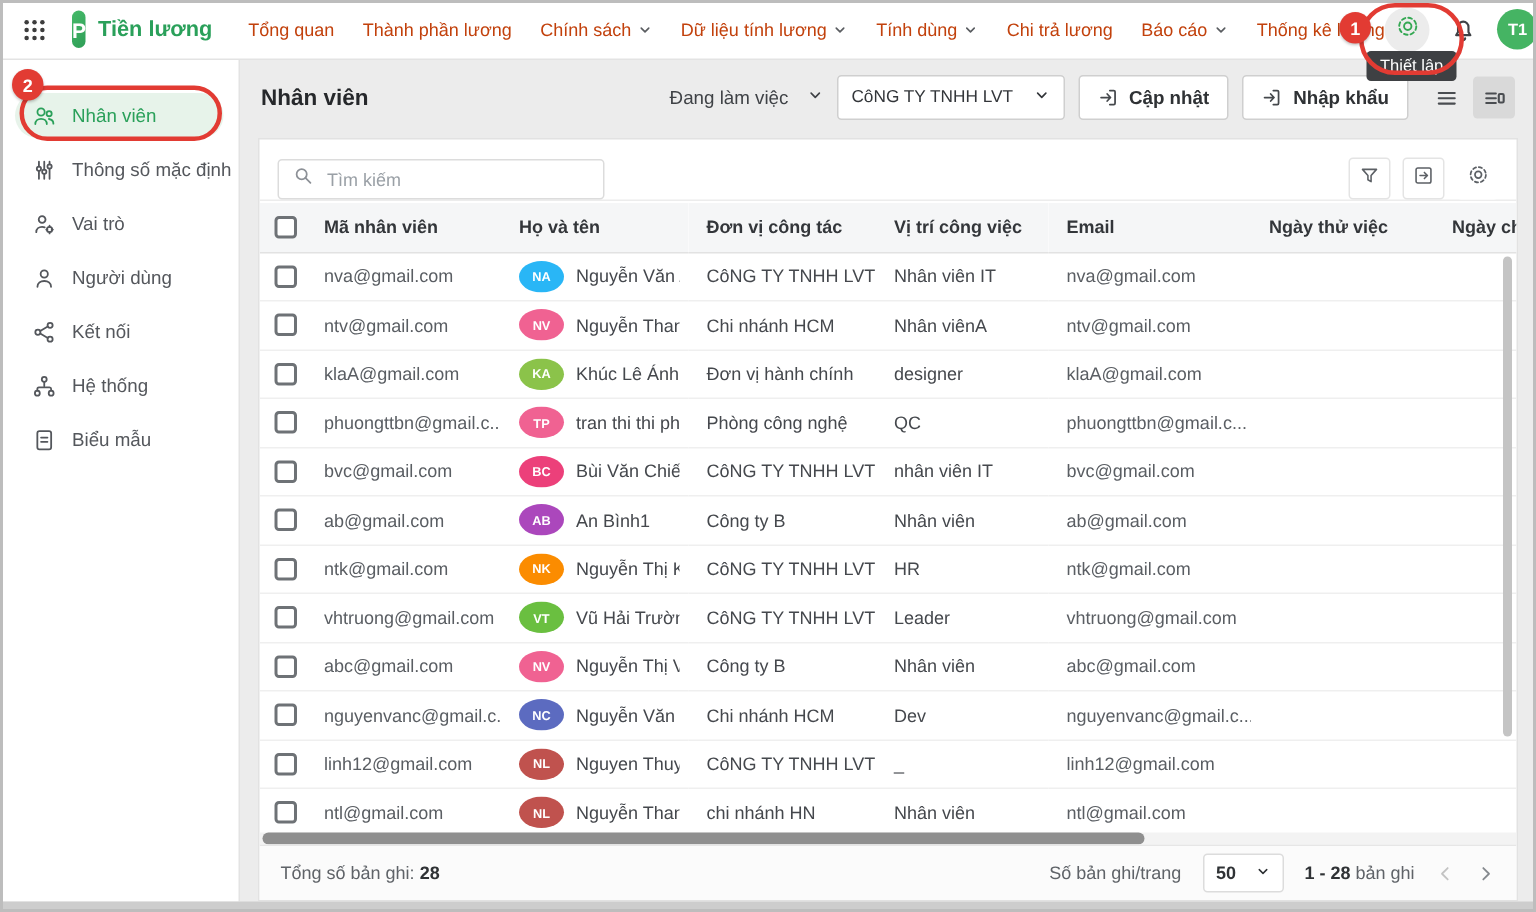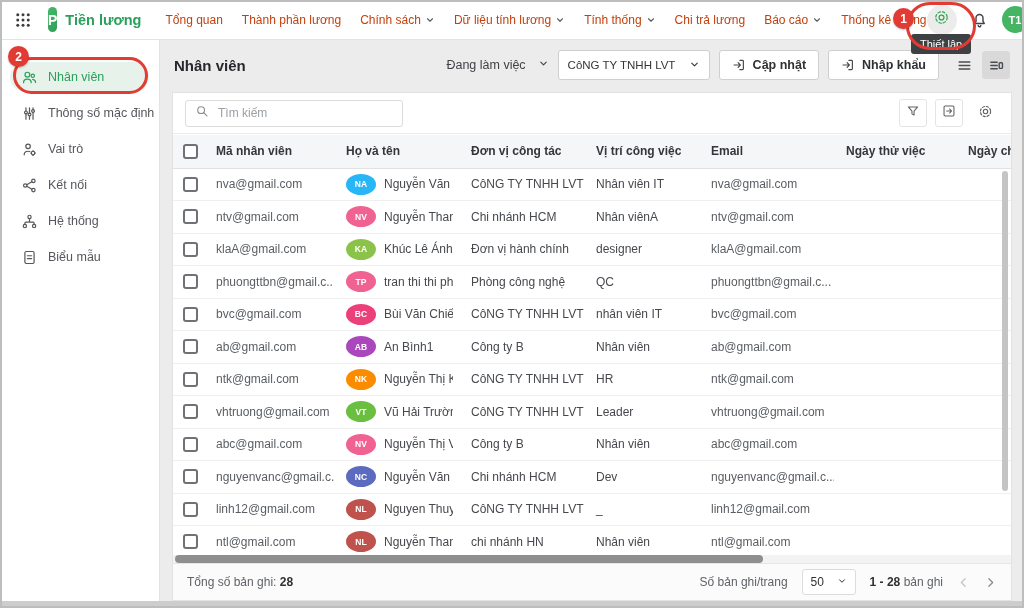--- a/index.html
+++ b/index.html
@@ -52,21 +52,21 @@
   .btn { height:30px; background:#fff; border:1px solid #cfcfcf; border-radius:3px; display:flex;
     align-items:center; gap:7px; padding:0 12px; font-size:12.5px; color:#2f3235; font-weight:600; cursor:pointer; white-space:nowrap; }
   .btn .bico { display:flex; color:#45484c; }
   .view-toggles { display:flex; gap:4px; margin-left:2px; }
   .toggle { width:28px; height:28px; display:flex; align-items:center; justify-content:center;
     color:#4a4d51; border-radius:3px; cursor:pointer; }
   .toggle.active { background:#d9d9d9; }
   
   .card { position:absolute; top:52px; left:12px; right:12px; bottom:0; background:#fff;
     border:1px solid #e2e2e2; overflow:hidden; }
-  .search-row { height:41px; display:flex; align-items:center; padding:0 12px; border-bottom:1px solid #ececec; }
+  .search-row { height:41px; display:flex; align-items:flex-end; padding:0 12px; border-bottom:1px solid #ececec; }
   .search-box { width:218px; height:27px; border:1px solid #dcdcdc; border-radius:3px; display:flex;
     align-items:center; padding:0 9px; gap:7px; color:#8d9197; background:#fff; }
   .search-box input { border:0; outline:0; font-size:12px; width:100%; color:#333; font-family:inherit; background:transparent; }
   .search-box input::placeholder { color:#9aa0a6; }
   .search-actions { margin-left:auto; display:flex; align-items:center; gap:8px; }
   .icon-btn { width:28px; height:28px; border:1px solid #e4e4e4; border-radius:3px; display:flex;
     align-items:center; justify-content:center; color:#5c6065; background:#fff; cursor:pointer; }
   .icon-btn.plain { border:none; }
   .table-wrap { position:absolute; top:42px; left:0; right:0; bottom:44px; overflow:hidden; }
   table { border-collapse:collapse; table-layout:fixed; width:883px; }
@@ -83,21 +83,21 @@
   .avatar-sm { width:30px; height:21px; border-radius:50%; color:#fff; font-size:8.5px; font-weight:700;
     display:flex; align-items:center; justify-content:center; flex:none; }
   .vscroll { position:absolute; right:3px; top:78px; width:6px; height:320px; background:#c4c4c4; border-radius:3px; z-index:3; }
   .hscroll-track { position:absolute; left:0; right:0; bottom:37px; height:8px; background:#f3f3f3; }
   .hscroll-thumb { position:absolute; left:2px; top:0; width:588px; height:8px; background:#8f8f8f; border-radius:4px; cursor:pointer; }
   .card-footer { position:absolute; left:0; right:0; bottom:0; height:37px; background:#fbfbfb;
     border-top:1px solid #e6e6e6; display:flex; align-items:center; padding:0 14px; font-size:12px; color:#5f6368; }
   .card-footer b { color:#2f3235; }
   .footer-right { margin-left:auto; display:flex; align-items:center; gap:14px; }
   .per-page-select { width:54px; height:26px; background:#fff; border:1px solid #dcdcdc; border-radius:3px;
-    display:flex; align-items:center; justify-content:space-between; padding:0 8px; font-weight:400; color:#2f3235; cursor:pointer; }
+    display:flex; align-items:center; justify-content:space-between; padding:0 8px; font-weight:700; color:#2f3235; cursor:pointer; }
   .pg-chev { display:flex; cursor:pointer; }
   .pg-chev.prev { color:#c3c3c3; }
   .pg-chev.next { color:#85898e; }
   
   .bottom-strip { position:absolute; left:0; right:0; bottom:0; height:7px; background:#cdcdcd; z-index:6; }
   .frame { position:absolute; inset:0; border:2px solid #bdbdbd; pointer-events:none; z-index:70; }
 </style>
 </head>
 <body>
 
@@ -136,21 +136,21 @@
       </div>
       <div class="nav-item">
         <span>Dữ liệu tính lương</span>
         <span class="chev">
           <svg width="10" height="10" viewBox="0 0 24 24" fill="none" stroke="currentColor" stroke-width="2.6" stroke-linecap="round" stroke-linejoin="round">
             <path d="M6 9l6 6 6-6"></path>
           </svg>
         </span>
       </div>
       <div class="nav-item">
-        <span>Tính thống</span>
+        <span>Tính dùng</span>
         <span class="chev">
           <svg width="10" height="10" viewBox="0 0 24 24" fill="none" stroke="currentColor" stroke-width="2.6" stroke-linecap="round" stroke-linejoin="round">
             <path d="M6 9l6 6 6-6"></path>
           </svg>
         </span>
       </div>
       <div class="nav-item">
         <span>Chi trả lương</span>
       </div>
       <div class="nav-item">
@@ -215,20 +215,29 @@
       <div class="sb-item">
         <span class="sb-ico">
           <svg width="17" height="17" viewBox="0 0 24 24" fill="none" stroke="currentColor" stroke-width="1.7" stroke-linecap="round" stroke-linejoin="round">
             <circle cx="10" cy="7.5" r="3.2"></circle>
             <path d="M4.5 19.5c0-3.2 2.5-5 5.5-5 .9 0 1.7.1 2.4.4"></path>
             <circle cx="17" cy="17" r="2.5"></circle>
             <path d="M17 13.4v1.1M17 19.5v1.1M13.9 17h1.1M20.1 17h-1.1"></path>
           </svg>
         </span>
         <span>Vai trò</span>
+      </div>
+      <div class="sb-item">
+        <span class="sb-ico">
+          <svg width="17" height="17" viewBox="0 0 24 24" fill="none" stroke="currentColor" stroke-width="1.7" stroke-linecap="round" stroke-linejoin="round">
+            <circle cx="12" cy="8" r="3.4"></circle>
+            <path d="M5.6 20c0-3.4 2.9-5.4 6.4-5.4s6.4 2 6.4 5.4"></path>
+          </svg>
+        </span>
+        <span>Người dùng</span>
       </div>
       <div class="sb-item">
         <span class="sb-ico">
           <svg width="17" height="17" viewBox="0 0 24 24" fill="none" stroke="currentColor" stroke-width="1.7" stroke-linecap="round" stroke-linejoin="round">
             <circle cx="6" cy="12" r="2.4"></circle>
             <circle cx="17.5" cy="5.5" r="2.4"></circle>
             <circle cx="17.5" cy="18.5" r="2.4"></circle>
             <path d="M8.2 10.9l7.1-4.3M8.2 13.1l7.1 4.3"></path>
           </svg>
         </span>

